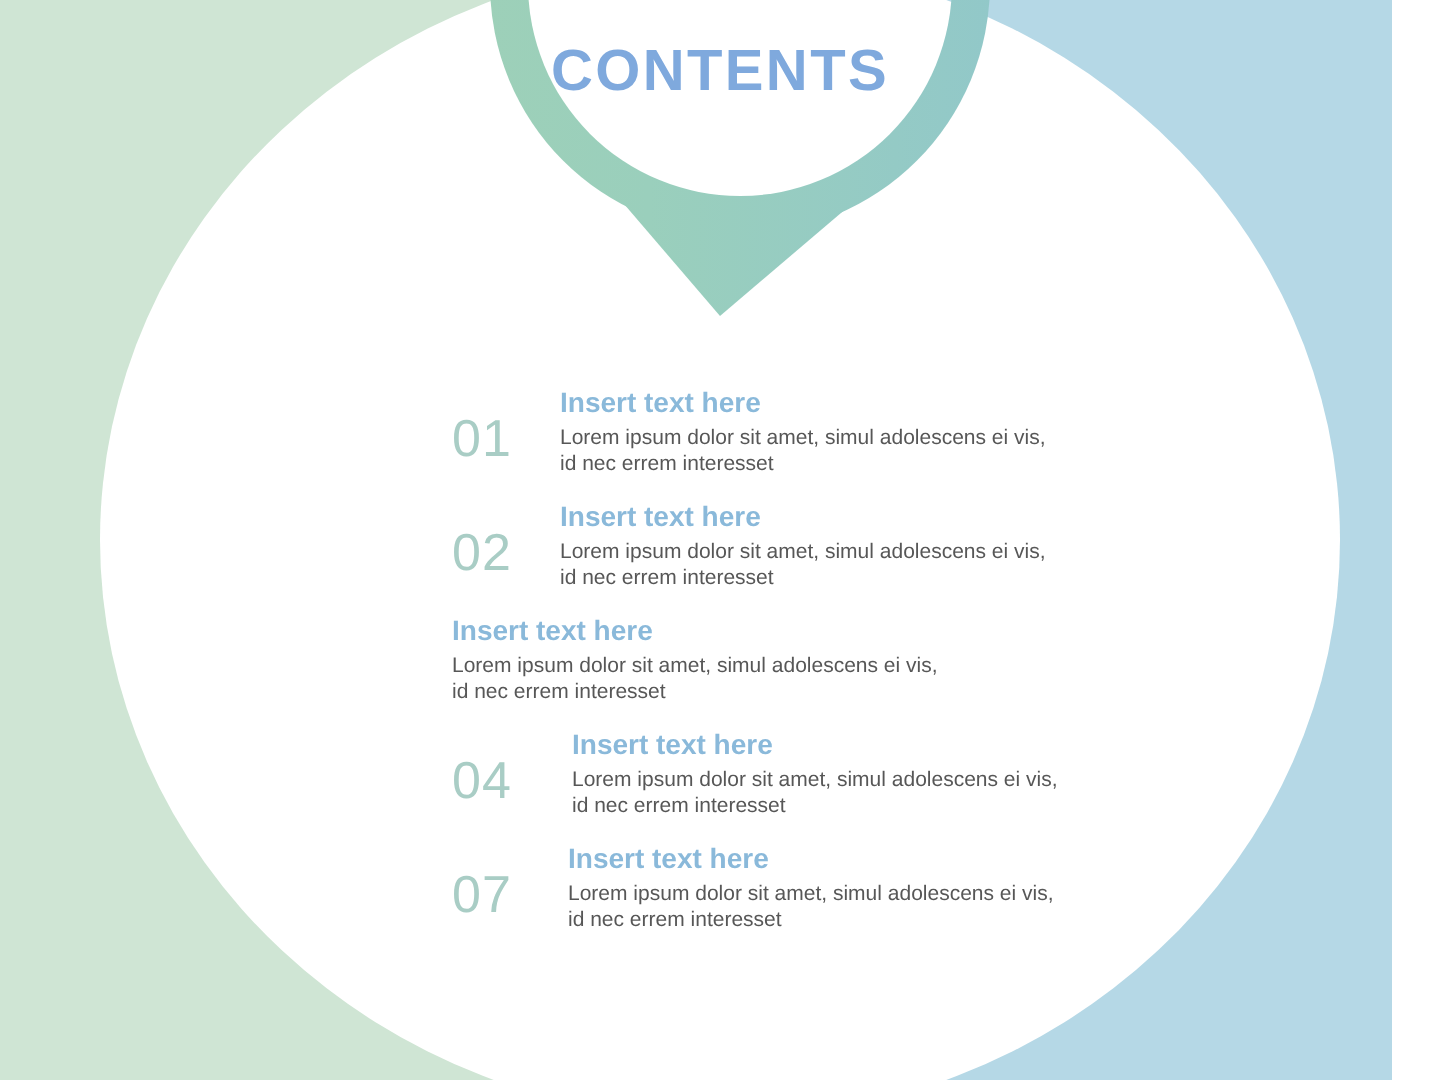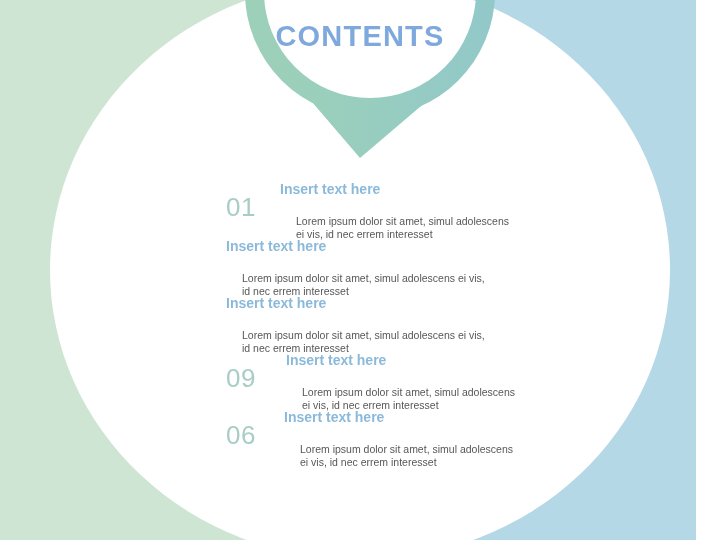--- a/index.html
+++ b/index.html
@@ -44,21 +44,21 @@
     font-weight: bold;
     letter-spacing: 1.2px;
     color: #7fa9dd;
     white-space: nowrap;
   }
 
   
   .list {
     position: absolute;
     left: 226px;
-    top: 178px;
+    top: 190px;
     width: 310px;
   }
   .item {
     position: relative;
     display: flex;
     align-items: flex-start;
     height: 57px;
   }
   .num {
     width: 54px;
@@ -79,21 +79,21 @@
     font-size: 14px;
     font-weight: bold;
     color: #8ab9da;
     line-height: 1.25;
     margin: 0 0 2px 0;
   }
   .desc {
     font-size: 10.5px;
     color: #575757;
     line-height: 1.32;
-    margin: 16px;
+    margin: 0;
     max-width: 250px;
   }
   
   .item.indent .body { padding-left: 6px; }
   
   .item.indent2 .body { padding-left: 4px; }
 </style>
 </head>
 <body>
 
@@ -128,43 +128,44 @@
 
     <div class="item">
       <div class="num">01</div>
       <div class="body">
         <p class="heading">Insert text here</p>
         <p class="desc">Lorem ipsum dolor sit amet, simul adolescens ei vis, id nec errem interesset</p>
       </div>
     </div>
 
     <div class="item">
+      <div class="num">02</div>
       <div class="body">
         <p class="heading">Insert text here</p>
         <p class="desc">Lorem ipsum dolor sit amet, simul adolescens ei vis, id nec errem interesset</p>
       </div>
     </div>
 
     <div class="item">
       <div class="body">
         <p class="heading">Insert text here</p>
         <p class="desc">Lorem ipsum dolor sit amet, simul adolescens ei vis, id nec errem interesset</p>
       </div>
     </div>
 
     <div class="item indent">
-      <div class="num">09</div>
+      <div class="num">04</div>
       <div class="body">
         <p class="heading">Insert text here</p>
         <p class="desc">Lorem ipsum dolor sit amet, simul adolescens ei vis, id nec errem interesset</p>
       </div>
     </div>
 
     <div class="item indent2">
-      <div class="num">06</div>
+      <div class="num">07</div>
       <div class="body">
         <p class="heading">Insert text here</p>
         <p class="desc">Lorem ipsum dolor sit amet, simul adolescens ei vis, id nec errem interesset</p>
       </div>
     </div>
 
   </div>
 </div>
 
 </body></html>

